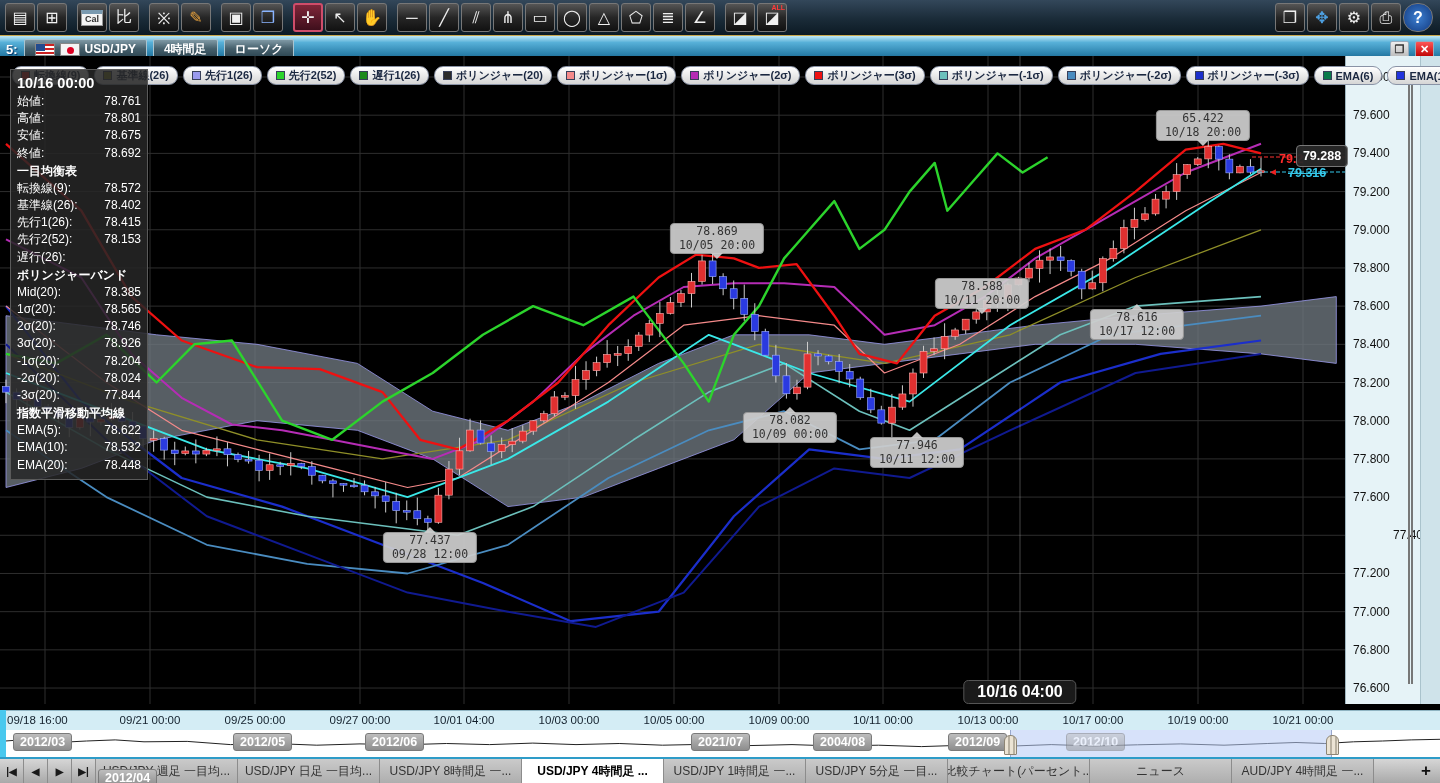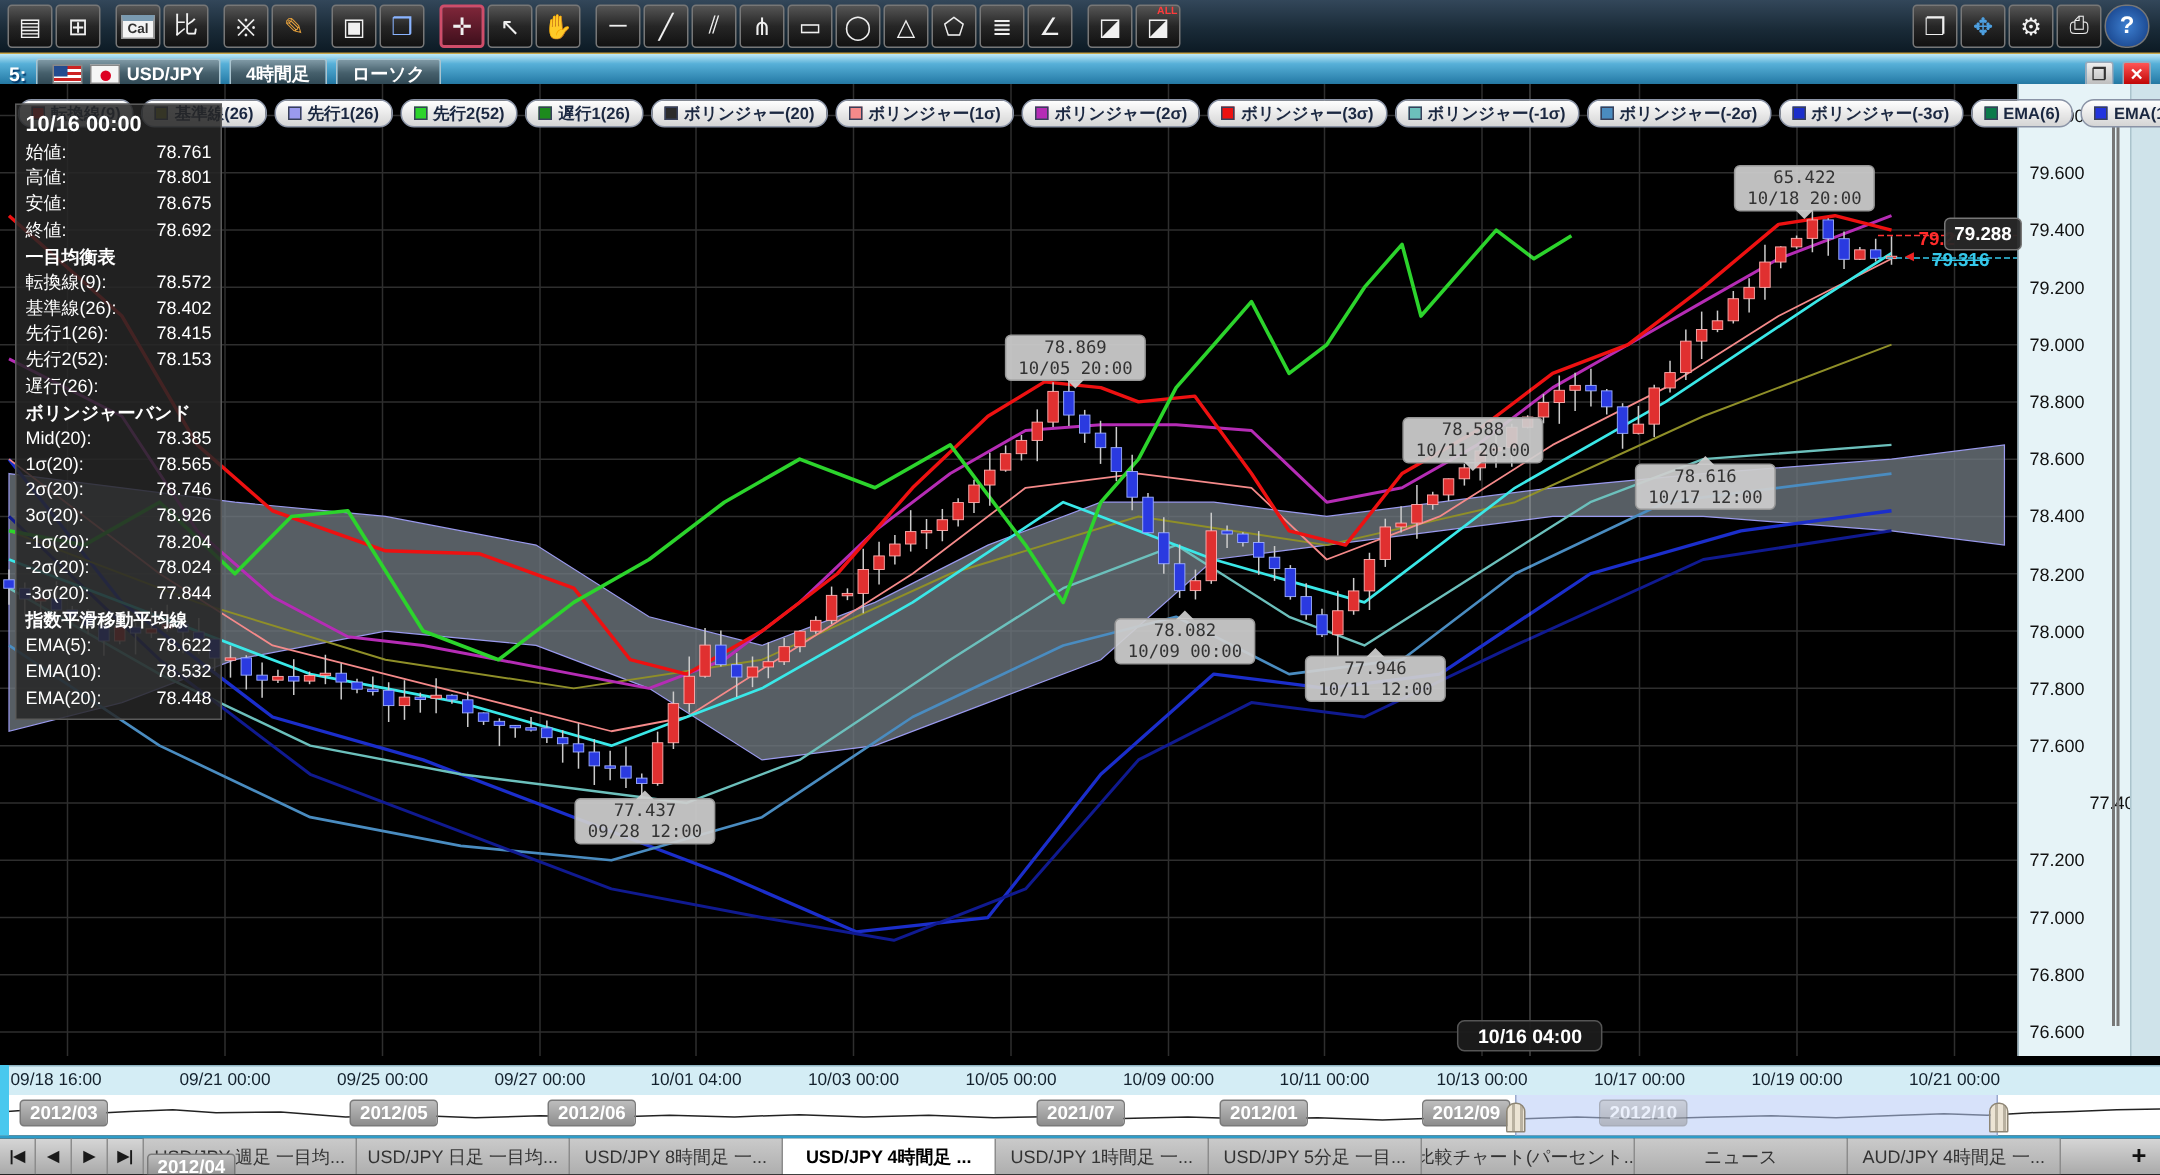--- a/index.html
+++ b/index.html
@@ -75,21 +75,21 @@
   .ann { position:absolute; transform:translateX(-50%); z-index:4;
     background:rgba(206,206,206,0.93); border:1px solid #979797; border-radius:4px;
     padding:1px 8px; font-family:"DejaVu Sans Mono", monospace; font-size:11.5px;
     line-height:13.5px; color:#333; text-align:center; white-space:nowrap; }
   .ann.up::before { content:""; position:absolute; top:-6px; left:50%; margin-left:-6px;
     border:6px solid transparent; border-bottom:6px solid rgba(206,206,206,0.93); border-top:none; }
   .ann.down::after { content:""; position:absolute; bottom:-6px; left:50%; margin-left:-6px;
     border:6px solid transparent; border-top:6px solid rgba(206,206,206,0.93); border-bottom:none; }
   .xbadge { position:absolute; transform:translateX(-50%); z-index:5;
     background:rgba(28,28,28,0.93); border:1px solid #555; border-radius:5px;
-    color:#fff; font-weight:bold; font-size:13px; padding:2px 13px; white-space:nowrap; }
+    color:#fff; font-weight:bold; font-size:16px; padding:2px 13px; white-space:nowrap; }
 
   
   .x-axis { position:absolute; top:710px; left:0; width:1440px; height:20px;
     background:#d4edf5; border-top:1px solid #8fb4c2; z-index:2; }
   .xa-label { position:absolute; top:3px; font-size:11.5px; color:#13202c; transform:translateX(-50%); white-space:nowrap; }
   .edge-strip { position:absolute; left:0; top:710px; width:6px; height:47px; background:#49c8ee; z-index:7; }
 
   
   .navigator { position:absolute; top:730px; left:0; width:1440px; height:27px; background:#fff; }
   #nav-svg { position:absolute; left:0; top:0; }
@@ -688,21 +688,21 @@
         <polyline points="0.0,11.4 28.8,9.3 57.6,12.5 86.4,11.0 115.2,9.9 144.0,11.8 187.2,11.4 230.4,14.6 273.6,13.5 316.8,15.2 360.0,13.9 403.2,14.8 446.4,13.5 489.6,14.6 532.8,13.1 576.0,14.6 619.2,13.5 662.4,15.2 705.6,14.3 748.8,15.6 792.0,14.6 835.2,16.0 878.4,15.2 921.6,16.6 964.8,15.2 1008.0,16.2 1051.2,14.6 1094.4,16.0 1137.6,14.8 1180.8,13.9 1224.0,15.2 1267.2,13.5 1296.0,12.5 1324.8,13.5 1353.6,11.8 1382.4,11.0 1411.2,9.9 1440.0,9.3" fill="none" stroke="#222" stroke-width="1"></polyline>
       </svg>
   <div class="nav-sel" style="left: 1010px; width: 322px;"></div>
       <div class="nav-handle" style="left: 1004px;"></div>
       <div class="nav-handle" style="left: 1326px;"></div>
       <span class="month" style="left: 13px;">2012/03</span>
       <span class="month" style="left: 98px; margin-top: 36px;">2012/04</span>
       <span class="month" style="left: 233px;">2012/05</span>
       <span class="month" style="left: 365px;">2012/06</span>
       <span class="month" style="left: 691px;">2021/07</span>
-      <span class="month" style="left: 813px;">2012/01</span>
+      <span class="month" style="left: 813px;">2004/08</span>
       <span class="month" style="left: 948px;">2012/09</span>
       <span class="month faded" style="left: 1066px;">2012/10</span>
     </div>
 
   <div class="tabbar" id="tabbar">
       <span class="navbtn">|◀</span>
       <span class="navbtn">◀</span>
       <span class="navbtn">▶</span>
       <span class="navbtn">▶|</span>
       <span class="tab">USD/JPY 週足 一目均...</span>

